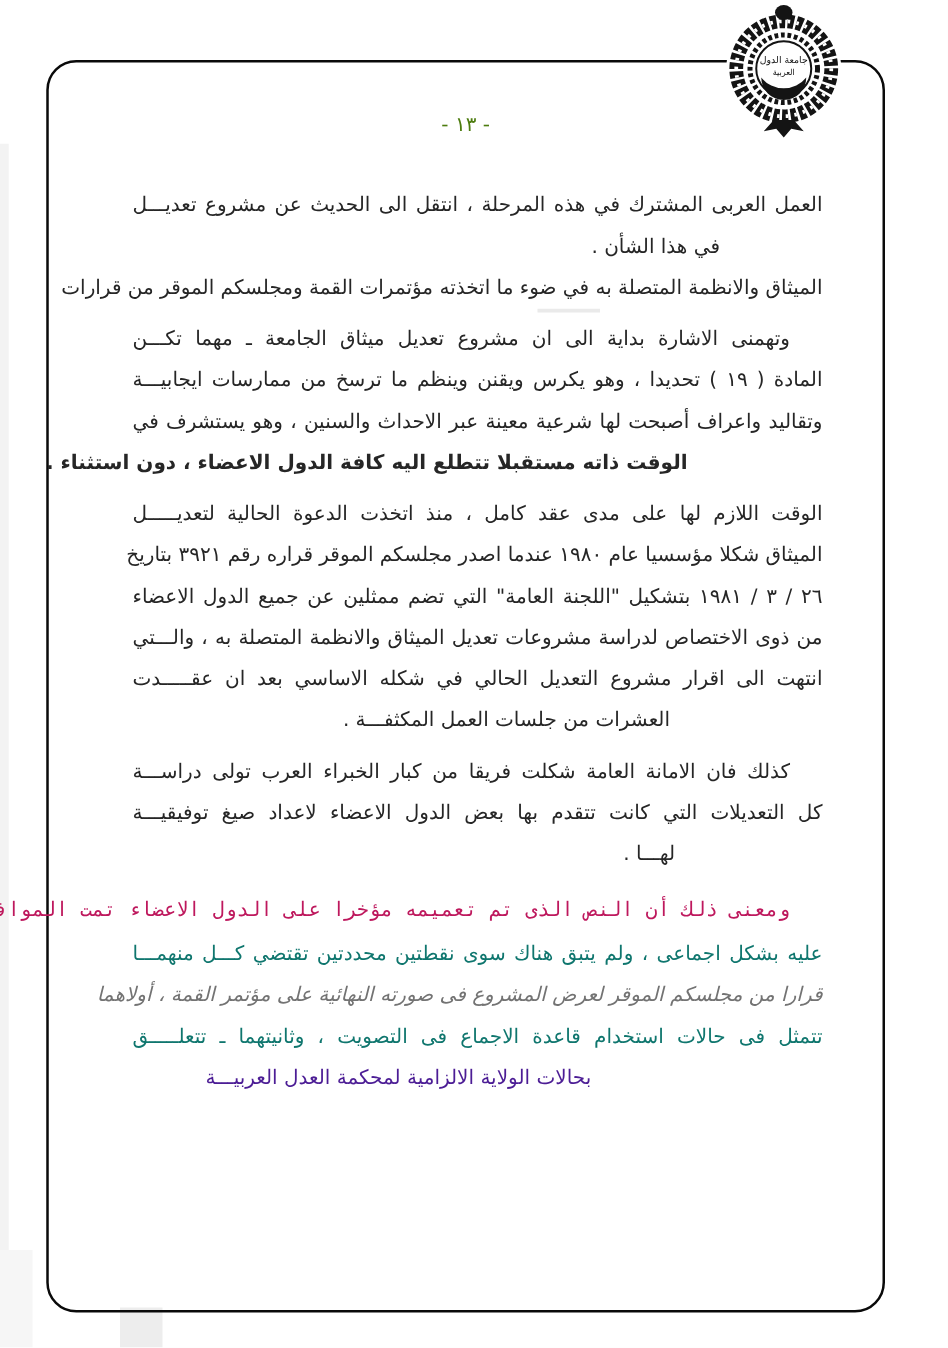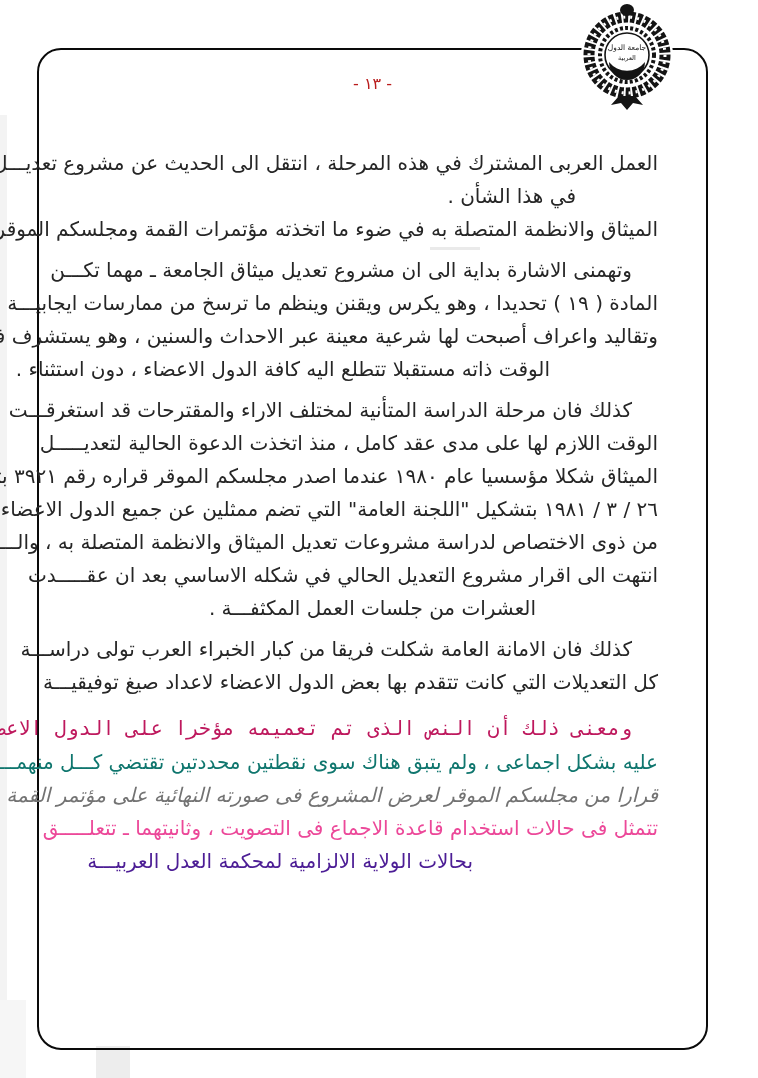--- a/index.html
+++ b/index.html
@@ -25,55 +25,55 @@
   
   .emblem {
     position: absolute; left: 580px; top: 0;
     width: 94px; height: 112px;
     z-index: 3;
   }
   .emblem svg { width: 100%; height: 100%; display: block; }
   .emblem text { font-family: "DejaVu Sans", sans-serif; }
 
   .page-number {
-    position: absolute; left: 37px; top: 74px; width: 671px;
+    position: absolute; left: 37px; top: 90px; width: 671px;
     text-align: center; direction: ltr;
     font-size: 16px; letter-spacing: 3px;
-    color: #b91c1c; z-index: 2;
+    color: #4d7c0f; z-index: 2;
   }
 
   
   .content {
     position: absolute; top: 147px; left: 106px; width: 552px;
     direction: rtl;
     color: #262626;
-    font-size: 20px;
+    font-size: 16px;
     z-index: 2;
   }
   .para { margin: 0 0 8px 0; }
   .para.p5 { margin-top: 14px; }
   .line {
     line-height: 33px;
     white-space: nowrap;
     text-align: justify;
     text-align-last: justify;
   }
   .line.end { text-align: right; text-align-last: right; }
   .ind  { padding-right: 26px; }
   .e82  { padding-right: 82px; }
-  .e108 { padding-right: 108px; }
+  .e108 { padding-right: 108px; font-weight: bold; }
   .e118 { padding-right: 118px; }
   .e122 { padding-right: 122px; }
   .e185 { padding-right: 185px; }
 
   
   .f1 { color: #be185d; font-family: Liberation Mono, monospace; }
   .f2 { color: #0f766e; filter: blur(0.25px); }
   .f3 { color: #737373; filter: blur(0.35px); font-style: italic; }
-  .f4 { color: #ec4899; filter: blur(0.45px); }
+  .f4 { color: #0f766e; filter: blur(0.45px); }
   .f5 { color: #4c1d95; filter: blur(0.45px); }
 
   
   .art { position: absolute; z-index: 0; }
   .art-left   { left: 0;    top: 115px;  width: 7px;  height: 900px; background: #f3f3f3; }
   .art-bl     { left: 96px; top: 1046px; width: 34px; height: 32px;  background: #ededed; }
   .art-bl2    { left: 0;    top: 1000px; width: 26px; height: 78px;  background: #f6f6f6; }
   .art-smudge { left: 430px;top: 247px;  width: 50px; height: 3px;   background: #eaeaea; }
 </style>
 </head>
@@ -122,32 +122,32 @@
     </div>
 
     <div class="para">
       <div class="line ind">وتهمنى الاشارة بداية الى ان مشروع تعديل ميثاق الجامعة ـ مهما تكـــن</div>
       <div class="line">المادة ( ١٩ ) تحديدا ، وهو يكرس ويقنن وينظم ما ترسخ من ممارسات ايجابيـــة</div>
       <div class="line">وتقاليد واعراف أصبحت لها شرعية معينة عبر الاحداث والسنين ، وهو يستشرف في</div>
       <div class="line end e108">الوقت ذاته مستقبلا تتطلع اليه كافة الدول الاعضاء ، دون استثناء .</div>
     </div>
 
     <div class="para">
-      <div class="line ind">كذلك فان مرحلة الدراسة المتأنية لمختلف الاراء والمقترحات قد استغرقـــت</div>
       <div class="line">الوقت اللازم لها على مدى عقد كامل ، منذ اتخذت الدعوة الحالية لتعديـــــل</div>
       <div class="line">الميثاق شكلا مؤسسيا عام ١٩٨٠ عندما اصدر مجلسكم الموقر قراره رقم ٣٩٢١ بتاريخ</div>
       <div class="line">٢٦ / ٣ / ١٩٨١ بتشكيل "اللجنة العامة" التي تضم ممثلين عن جميع الدول الاعضاء</div>
       <div class="line">من ذوى الاختصاص لدراسة مشروعات تعديل الميثاق والانظمة المتصلة به ، والـــتي</div>
       <div class="line">انتهت الى اقرار مشروع التعديل الحالي في شكله الاساسي بعد ان عقـــــدت</div>
       <div class="line end e122">العشرات من جلسات العمل المكثفـــة .</div>
     </div>
 
     <div class="para">
       <div class="line ind">كذلك فان الامانة العامة شكلت فريقا من كبار الخبراء العرب تولى دراســـة</div>
       <div class="line">كل التعديلات التي كانت تتقدم بها بعض الدول الاعضاء لاعداد صيغ توفيقيـــة</div>
+      <div class="line end e118">لهـــا .</div>
     </div>
 
     <div class="para p5">
       <div class="line ind f1">ومعنى ذلك أن النص الذى تم تعميمه مؤخرا على الدول الاعضاء تمت الموافقة</div>
       <div class="line f2">عليه بشكل اجماعى ، ولم يتبق هناك سوى نقطتين محددتين تقتضي كـــل منهمـــا</div>
       <div class="line f3">قرارا من مجلسكم الموقر لعرض المشروع فى صورته النهائية على مؤتمر القمة ، أولاهما</div>
       <div class="line f4">تتمثل فى حالات استخدام قاعدة الاجماع فى التصويت ، وثانيتهما ـ تتعلـــــق</div>
       <div class="line end e185 f5">بحالات الولاية الالزامية لمحكمة العدل العربيـــة</div>
     </div>
 

